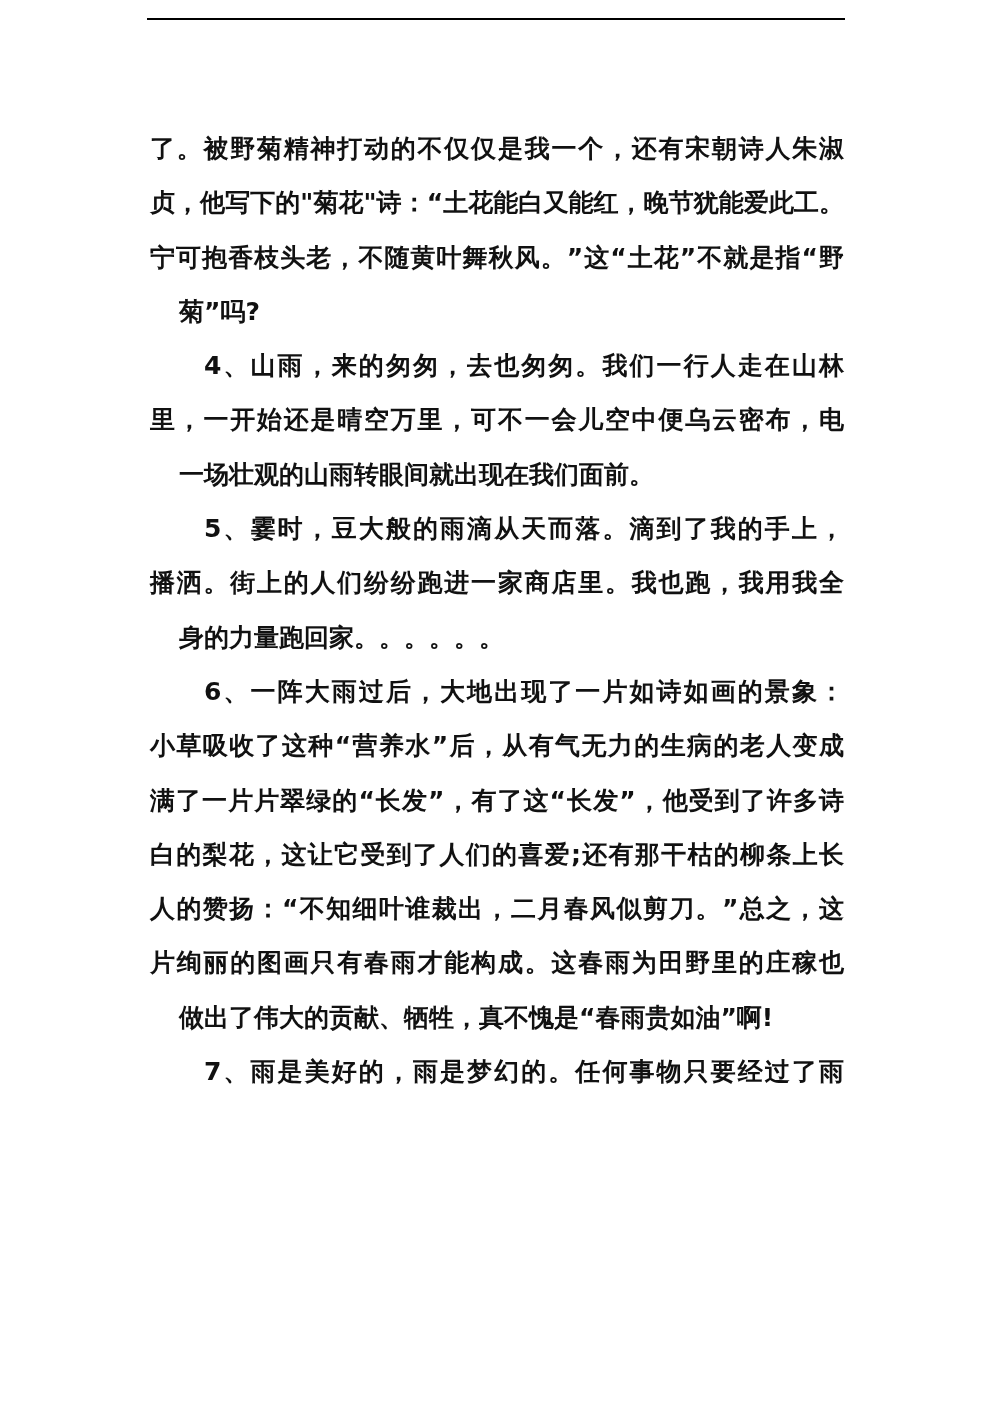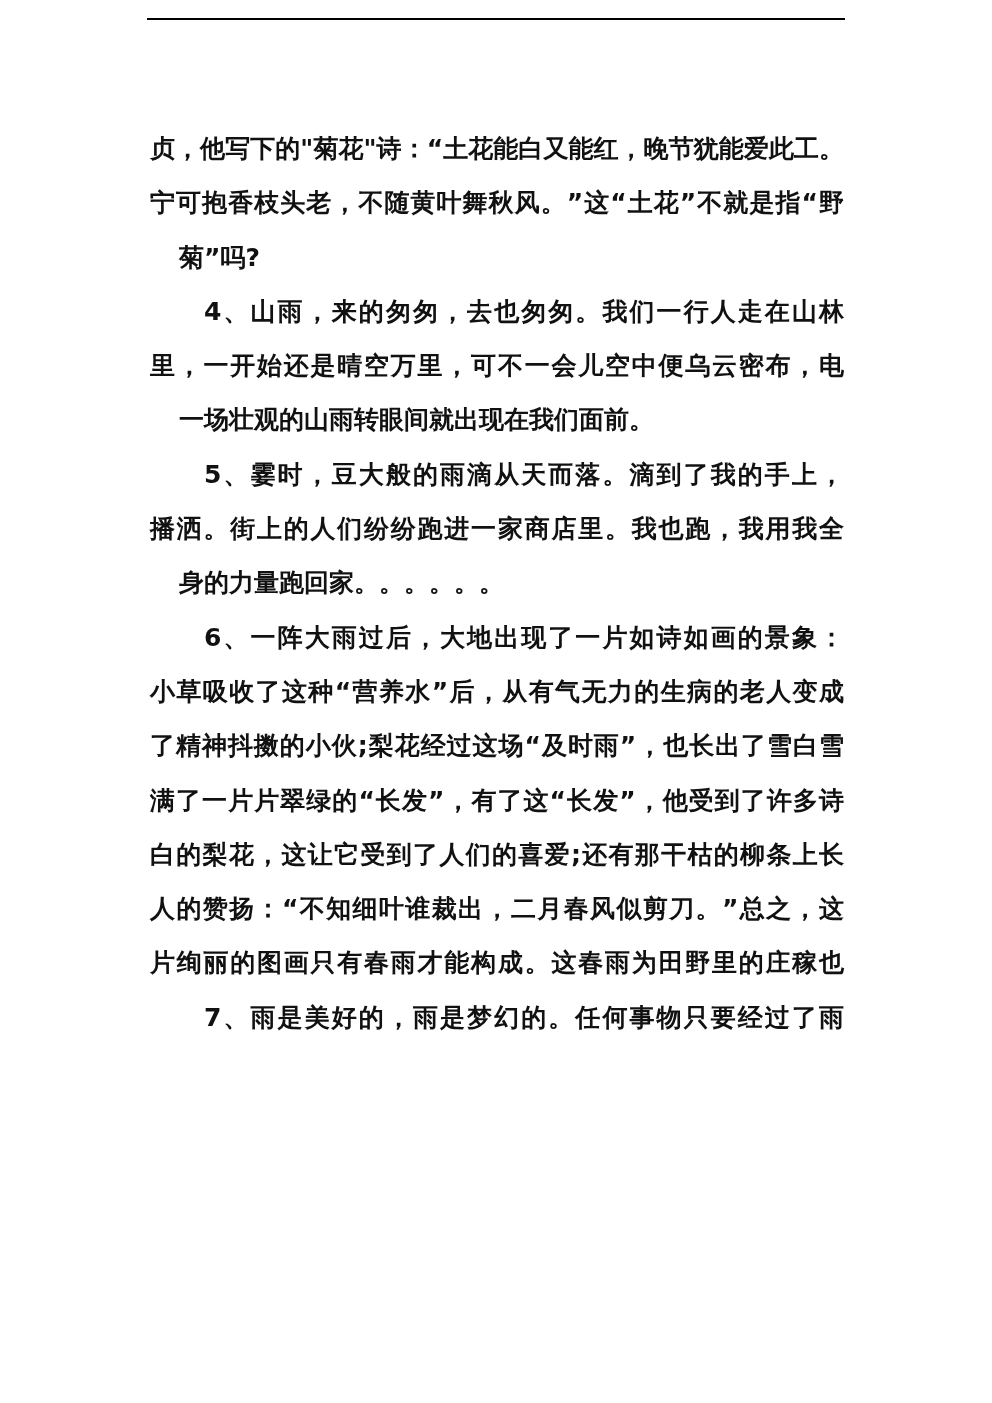--- a/index.html
+++ b/index.html
@@ -26,43 +26,44 @@
   .line.indent { padding-left: 54px; }
 </style>
 </head>
 <body>
 
 <div class="header-rule"></div>
 
 <div class="page">
 
   <div>
+    <div class="line">了。被野菊精神打动的不仅仅是我一个，还有宋朝诗人朱淑</div>
     <div class="line">贞，他写下的"菊花"诗：“土花能白又能红，晚节犹能爱此工。</div>
     <div class="line">宁可抱香枝头老，不随黄叶舞秋风。”这“土花”不就是指“野</div>
     <div class="line last">菊”吗?</div>
   </div>
 
   <div>
     <div class="line indent">4、山雨，来的匆匆，去也匆匆。我们一行人走在山林</div>
     <div class="line">里，一开始还是晴空万里，可不一会儿空中便乌云密布，电</div>
     <div class="line last">一场壮观的山雨转眼间就出现在我们面前。</div>
   </div>
 
   <div>
     <div class="line indent">5、霎时，豆大般的雨滴从天而落。滴到了我的手上，</div>
     <div class="line">播洒。街上的人们纷纷跑进一家商店里。我也跑，我用我全</div>
     <div class="line last">身的力量跑回家。。。。。。</div>
   </div>
 
   <div>
     <div class="line indent">6、一阵大雨过后，大地出现了一片如诗如画的景象：</div>
     <div class="line">小草吸收了这种“营养水”后，从有气无力的生病的老人变成</div>
-    <div class="line">了精神抖擞的小伙;梨花经过这场“及时雨”，也长出了雪白雪</div>
     <div class="line">满了一片片翠绿的“长发”，有了这“长发”，他受到了许多诗</div>
     <div class="line">白的梨花，这让它受到了人们的喜爱;还有那干枯的柳条上长</div>
     <div class="line">人的赞扬：“不知细叶谁裁出，二月春风似剪刀。”总之，这</div>
     <div class="line">片绚丽的图画只有春雨才能构成。这春雨为田野里的庄稼也</div>
+    <div class="line last">做出了伟大的贡献、牺牲，真不愧是“春雨贵如油”啊!</div>
   </div>
 
   <div>
     <div class="line indent">7、雨是美好的，雨是梦幻的。任何事物只要经过了雨</div>
   </div>
 </div>
 
 </body></html>

